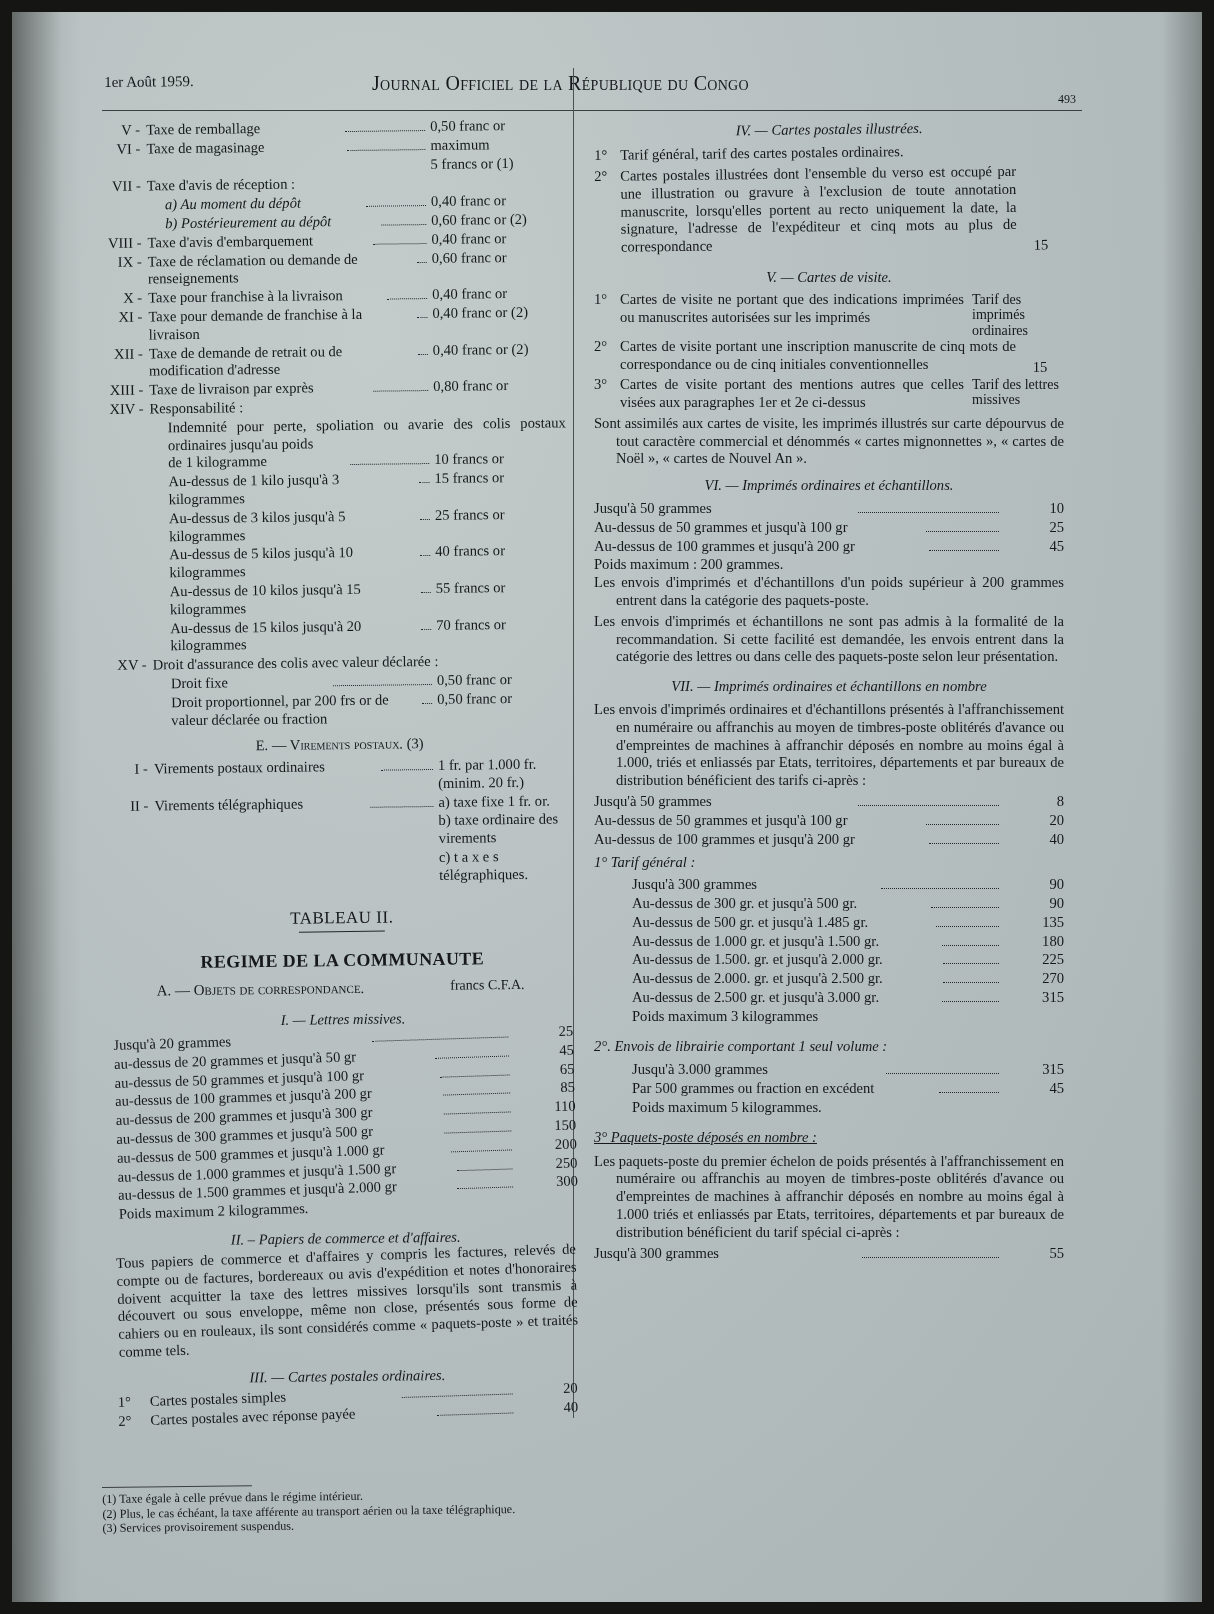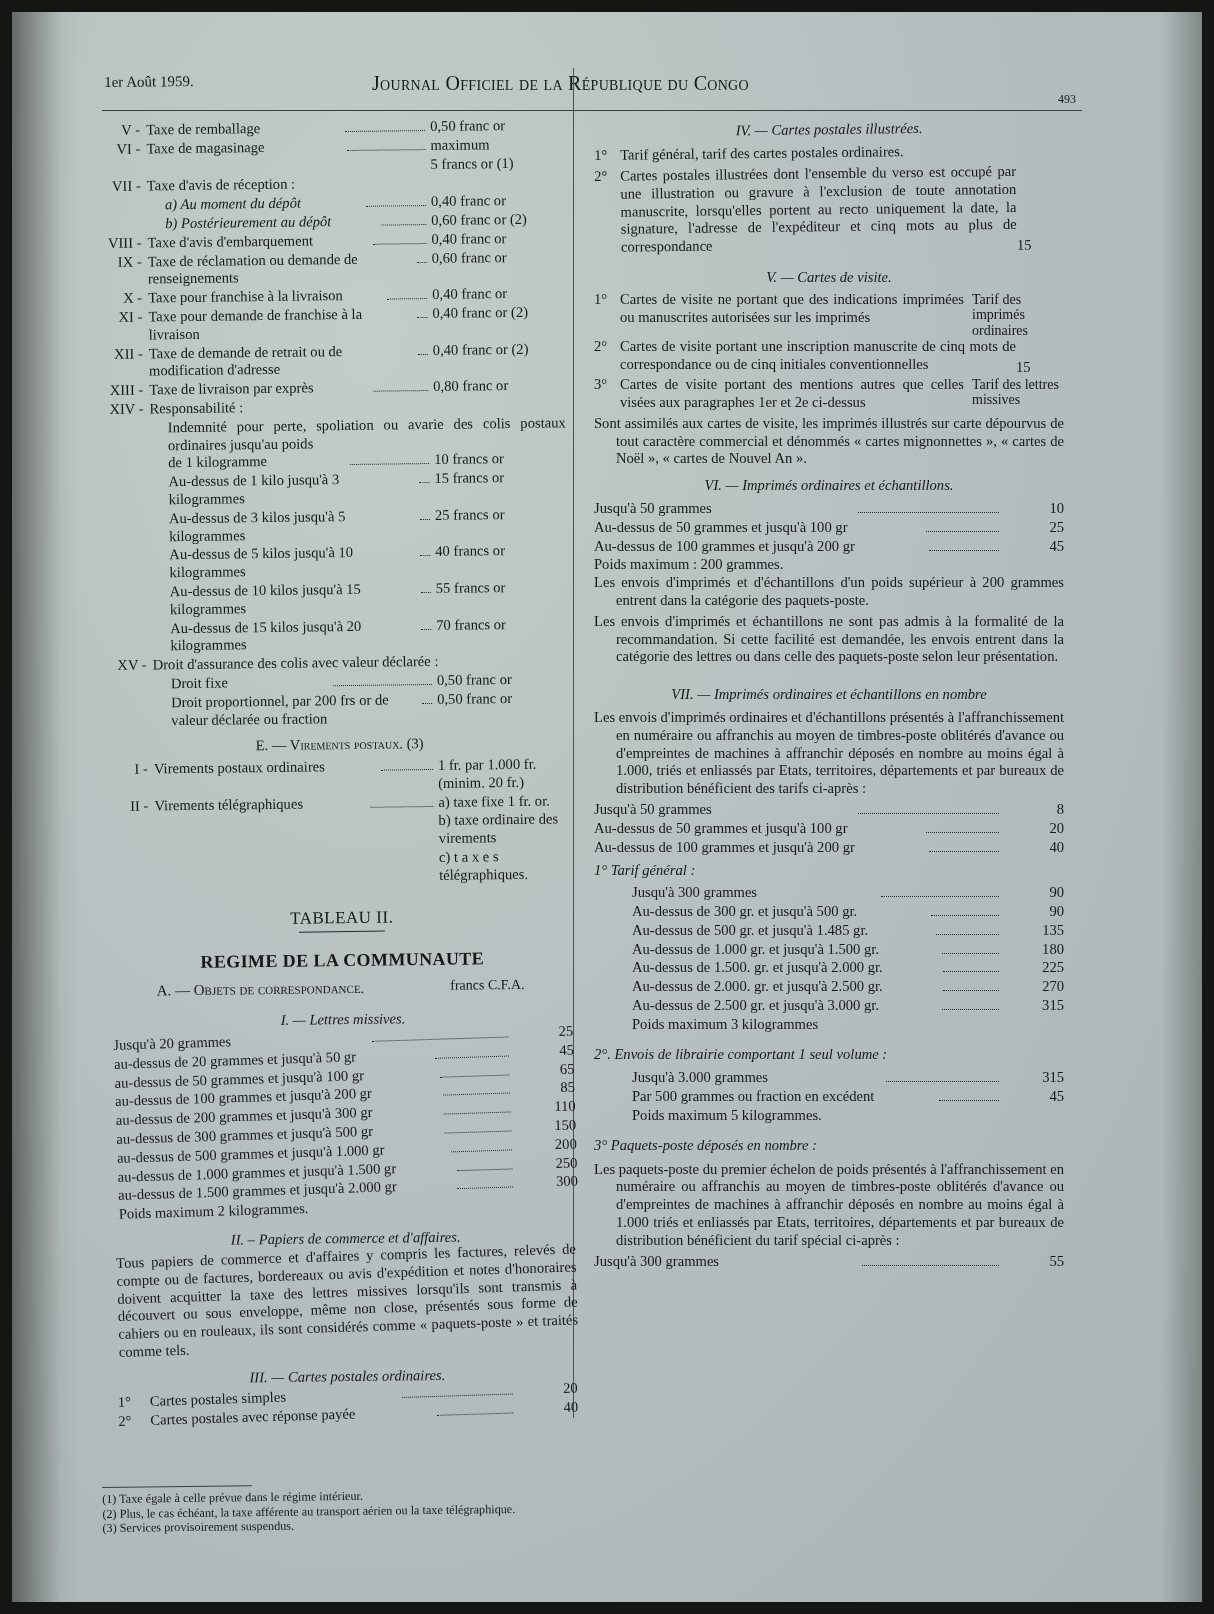--- a/index.html
+++ b/index.html
@@ -185,21 +185,21 @@
     bottom: 38px;
     font-size: 12.2px;
     line-height: 1.2;
   }
   .footnotes .fnrule {
     border-top: 1px solid #3a3f40;
     width: 150px;
     margin-bottom: 4px;
   }
   .fn { text-indent: -18px; padding-left: 18px; }
-  .rvals { width: 48px; text-align: left; flex: 0 0 48px;}
+  .rvals { width: 48px; text-align: center; flex: 0 0 48px;}
   .sideword {
     flex: 0 0 92px;
     text-align: left;
     padding-left: 8px;
     line-height: 1.08;
     font-size: 14px;
   }
   .list-line { display: flex; align-items: baseline; }
 </style>
 </head>
@@ -511,21 +511,21 @@
           <div class="row">
             <span class="lbl">Au-dessus de 100 grammes et jusqu'à 200 gr</span>
             <span class="dots"></span>
             <span class="val num">45</span>
           </div>
           <div>Poids maximum : 200 grammes.</div>
 
           <div class="para hang">Les envois d'imprimés et d'échantillons d'un poids supérieur à 200 grammes entrent dans la catégorie des paquets-poste.</div>
           <div class="para hang">Les envois d'imprimés et échantillons ne sont pas admis à la formalité de la recommandation. Si cette facilité est demandée, les envois entrent dans la catégorie des lettres ou dans celle des paquets-poste selon leur présentation.</div>
 
-          <div class="sec-head" style="margin-top:20px;">VII. — Imprimés ordinaires et échantillons en nombre</div>
+          <div class="sec-head" style="margin-top:12px;">VII. — Imprimés ordinaires et échantillons en nombre</div>
 
           <div class="para hang">Les envois d'imprimés ordinaires et d'échantillons présentés à l'affranchissement en numéraire ou affranchis au moyen de timbres-poste oblitérés d'avance ou d'empreintes de machines à affranchir déposés en nombre au moins égal à 1.000, triés et enliassés par Etats, territoires, départements et par bureaux de distribution bénéficient des tarifs ci-après :</div>
 
           <div class="row">
             <span class="lbl">Jusqu'à 50 grammes</span>
             <span class="dots"></span>
             <span class="val num">8</span>
           </div>
           <div class="row">
             <span class="lbl">Au-dessus de 50 grammes et jusqu'à 100 gr</span>
@@ -584,21 +584,21 @@
             <span class="dots"></span>
             <span class="val num">315</span>
           </div>
           <div class="row indent1">
             <span class="lbl">Par 500 grammes ou fraction en excédent</span>
             <span class="dots"></span>
             <span class="val num">45</span>
           </div>
           <div class="indent1">Poids maximum 5 kilogrammes.</div>
 
-          <div class="ital" style="margin:12px 0 6px 0;">3° Paquets-poste déposés en nombre :</div>
+          <div class="ital" style="margin:12px 0 6px 0;text-decoration:underline;">3° Paquets-poste déposés en nombre :</div>
           <div class="para hang indent1">Les paquets-poste du premier échelon de poids présentés à l'affranchissement en numéraire ou affranchis au moyen de timbres-poste oblitérés d'avance ou d'empreintes de machines à affranchir déposés en nombre au moins égal à 1.000 triés et enliassés par Etats, territoires, départements et par bureaux de distribution bénéficient du tarif spécial ci-après :</div>
           <div class="row">
             <span class="lbl">Jusqu'à 300 grammes</span>
             <span class="dots"></span>
             <span class="val num">55</span>
           </div>
 
         </div>
 
       </div>

